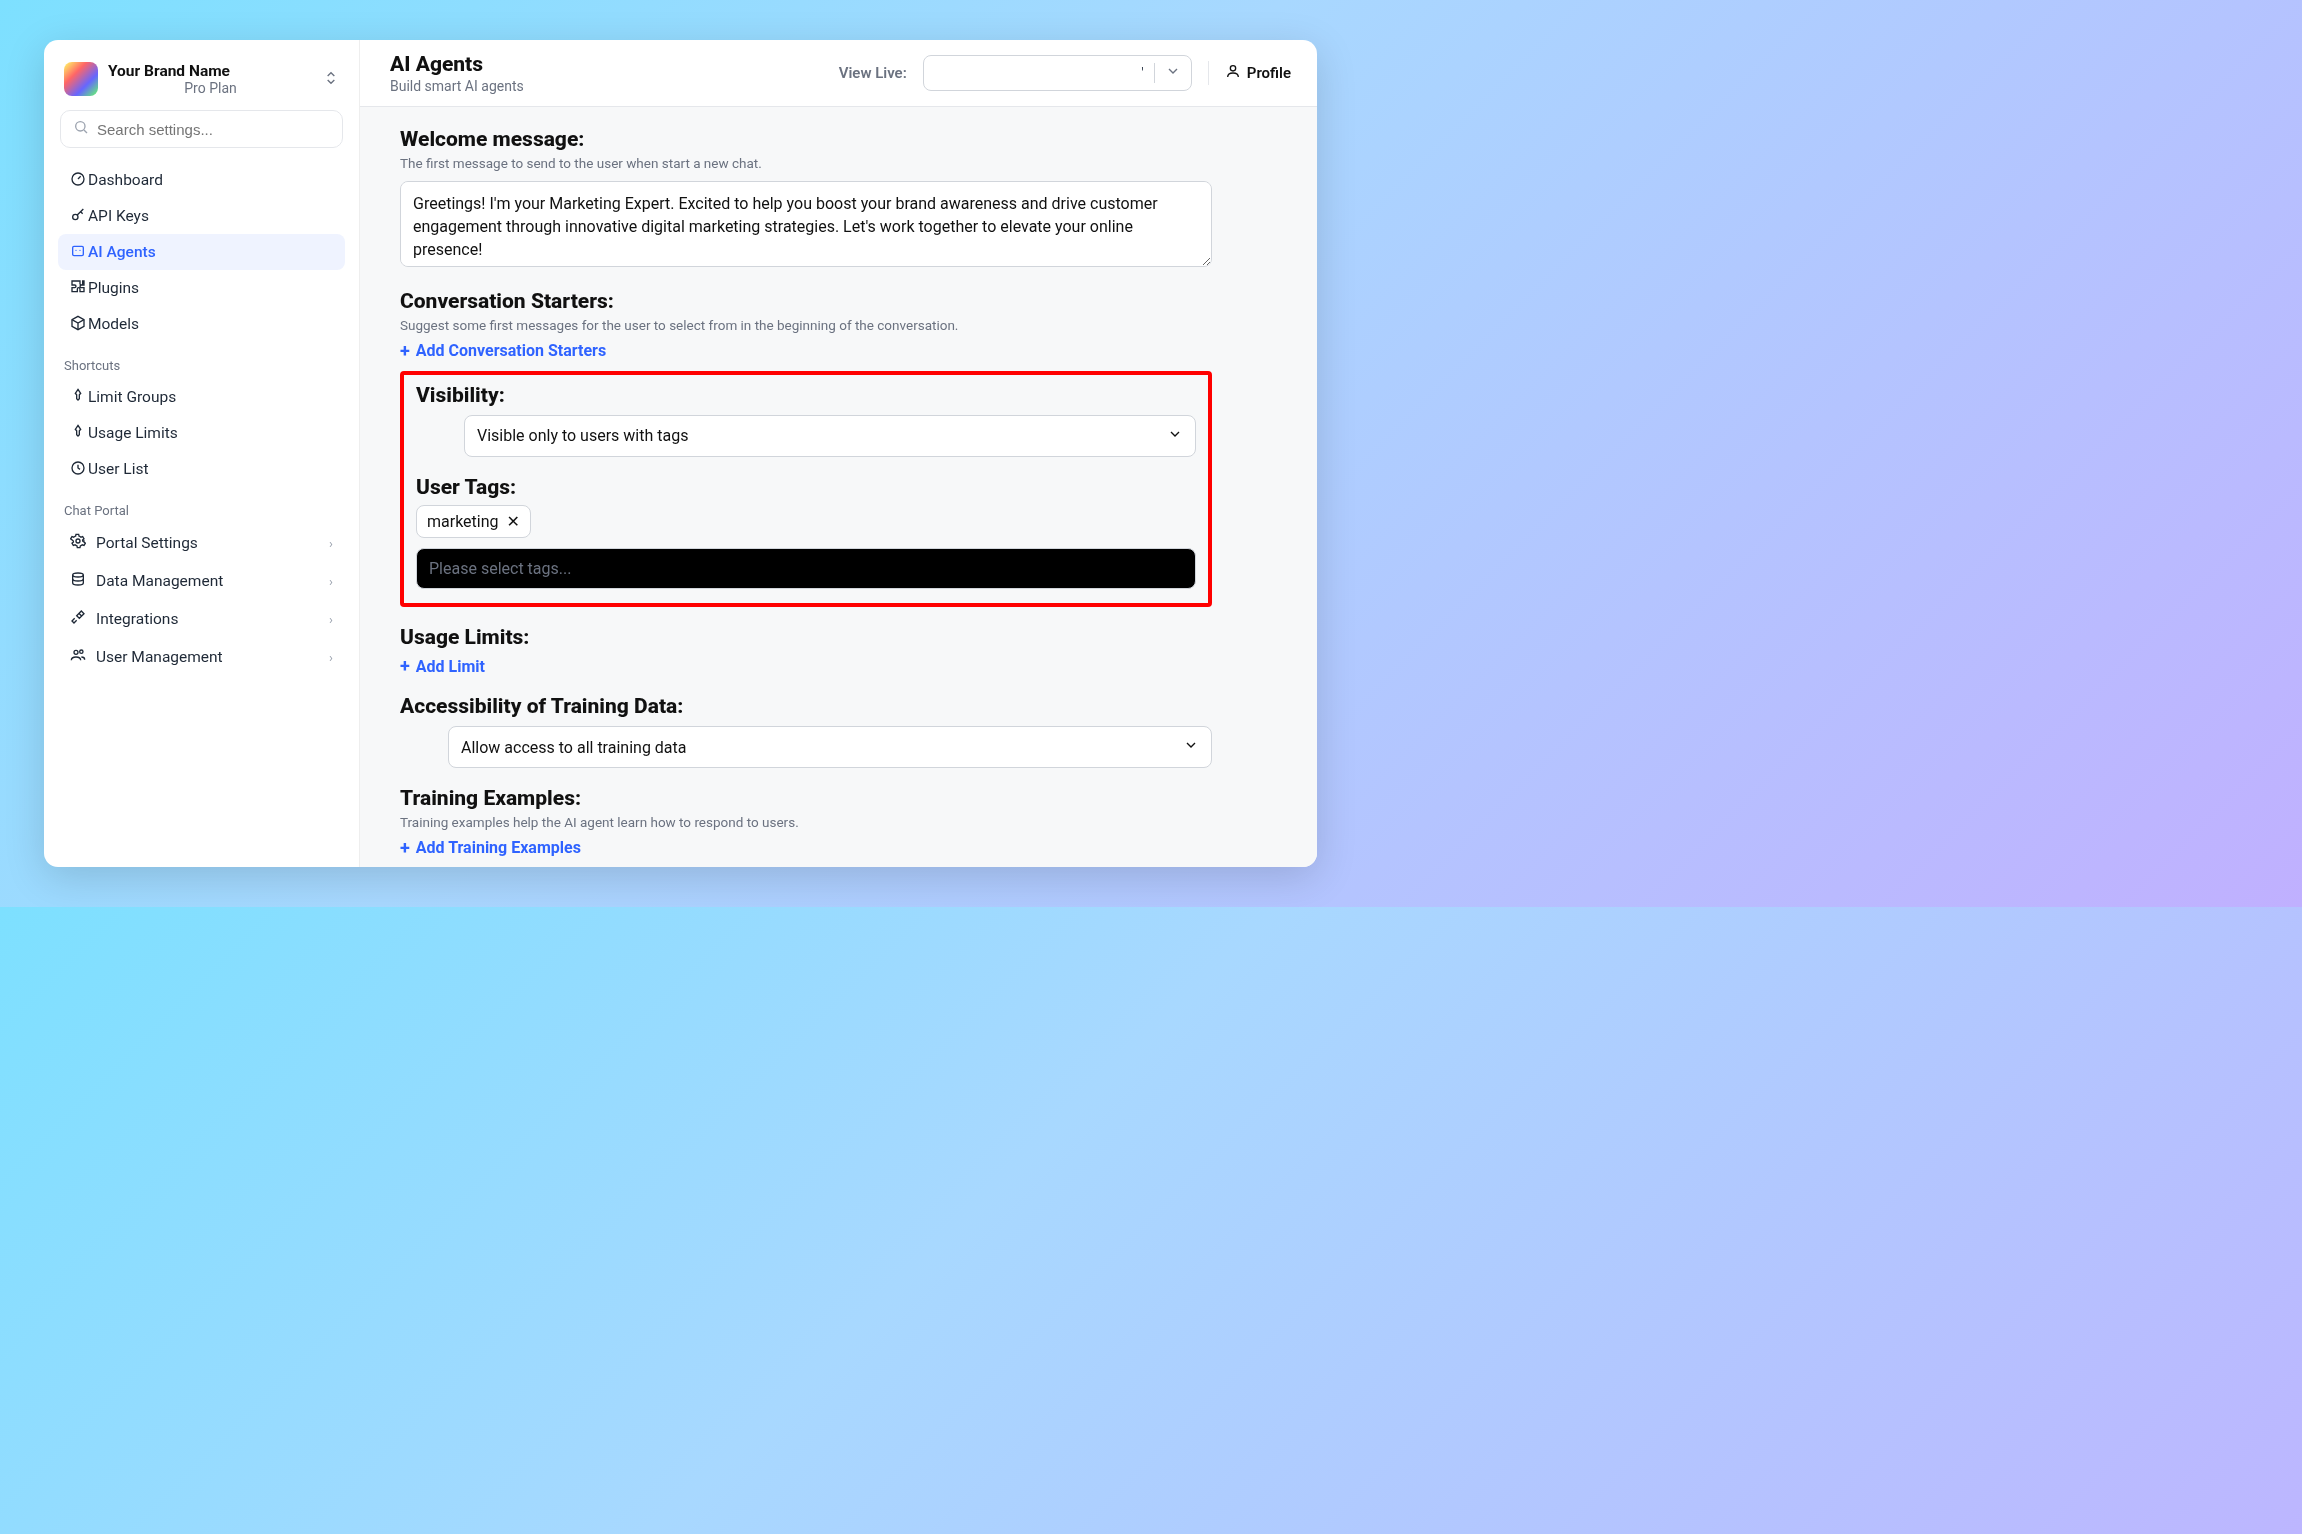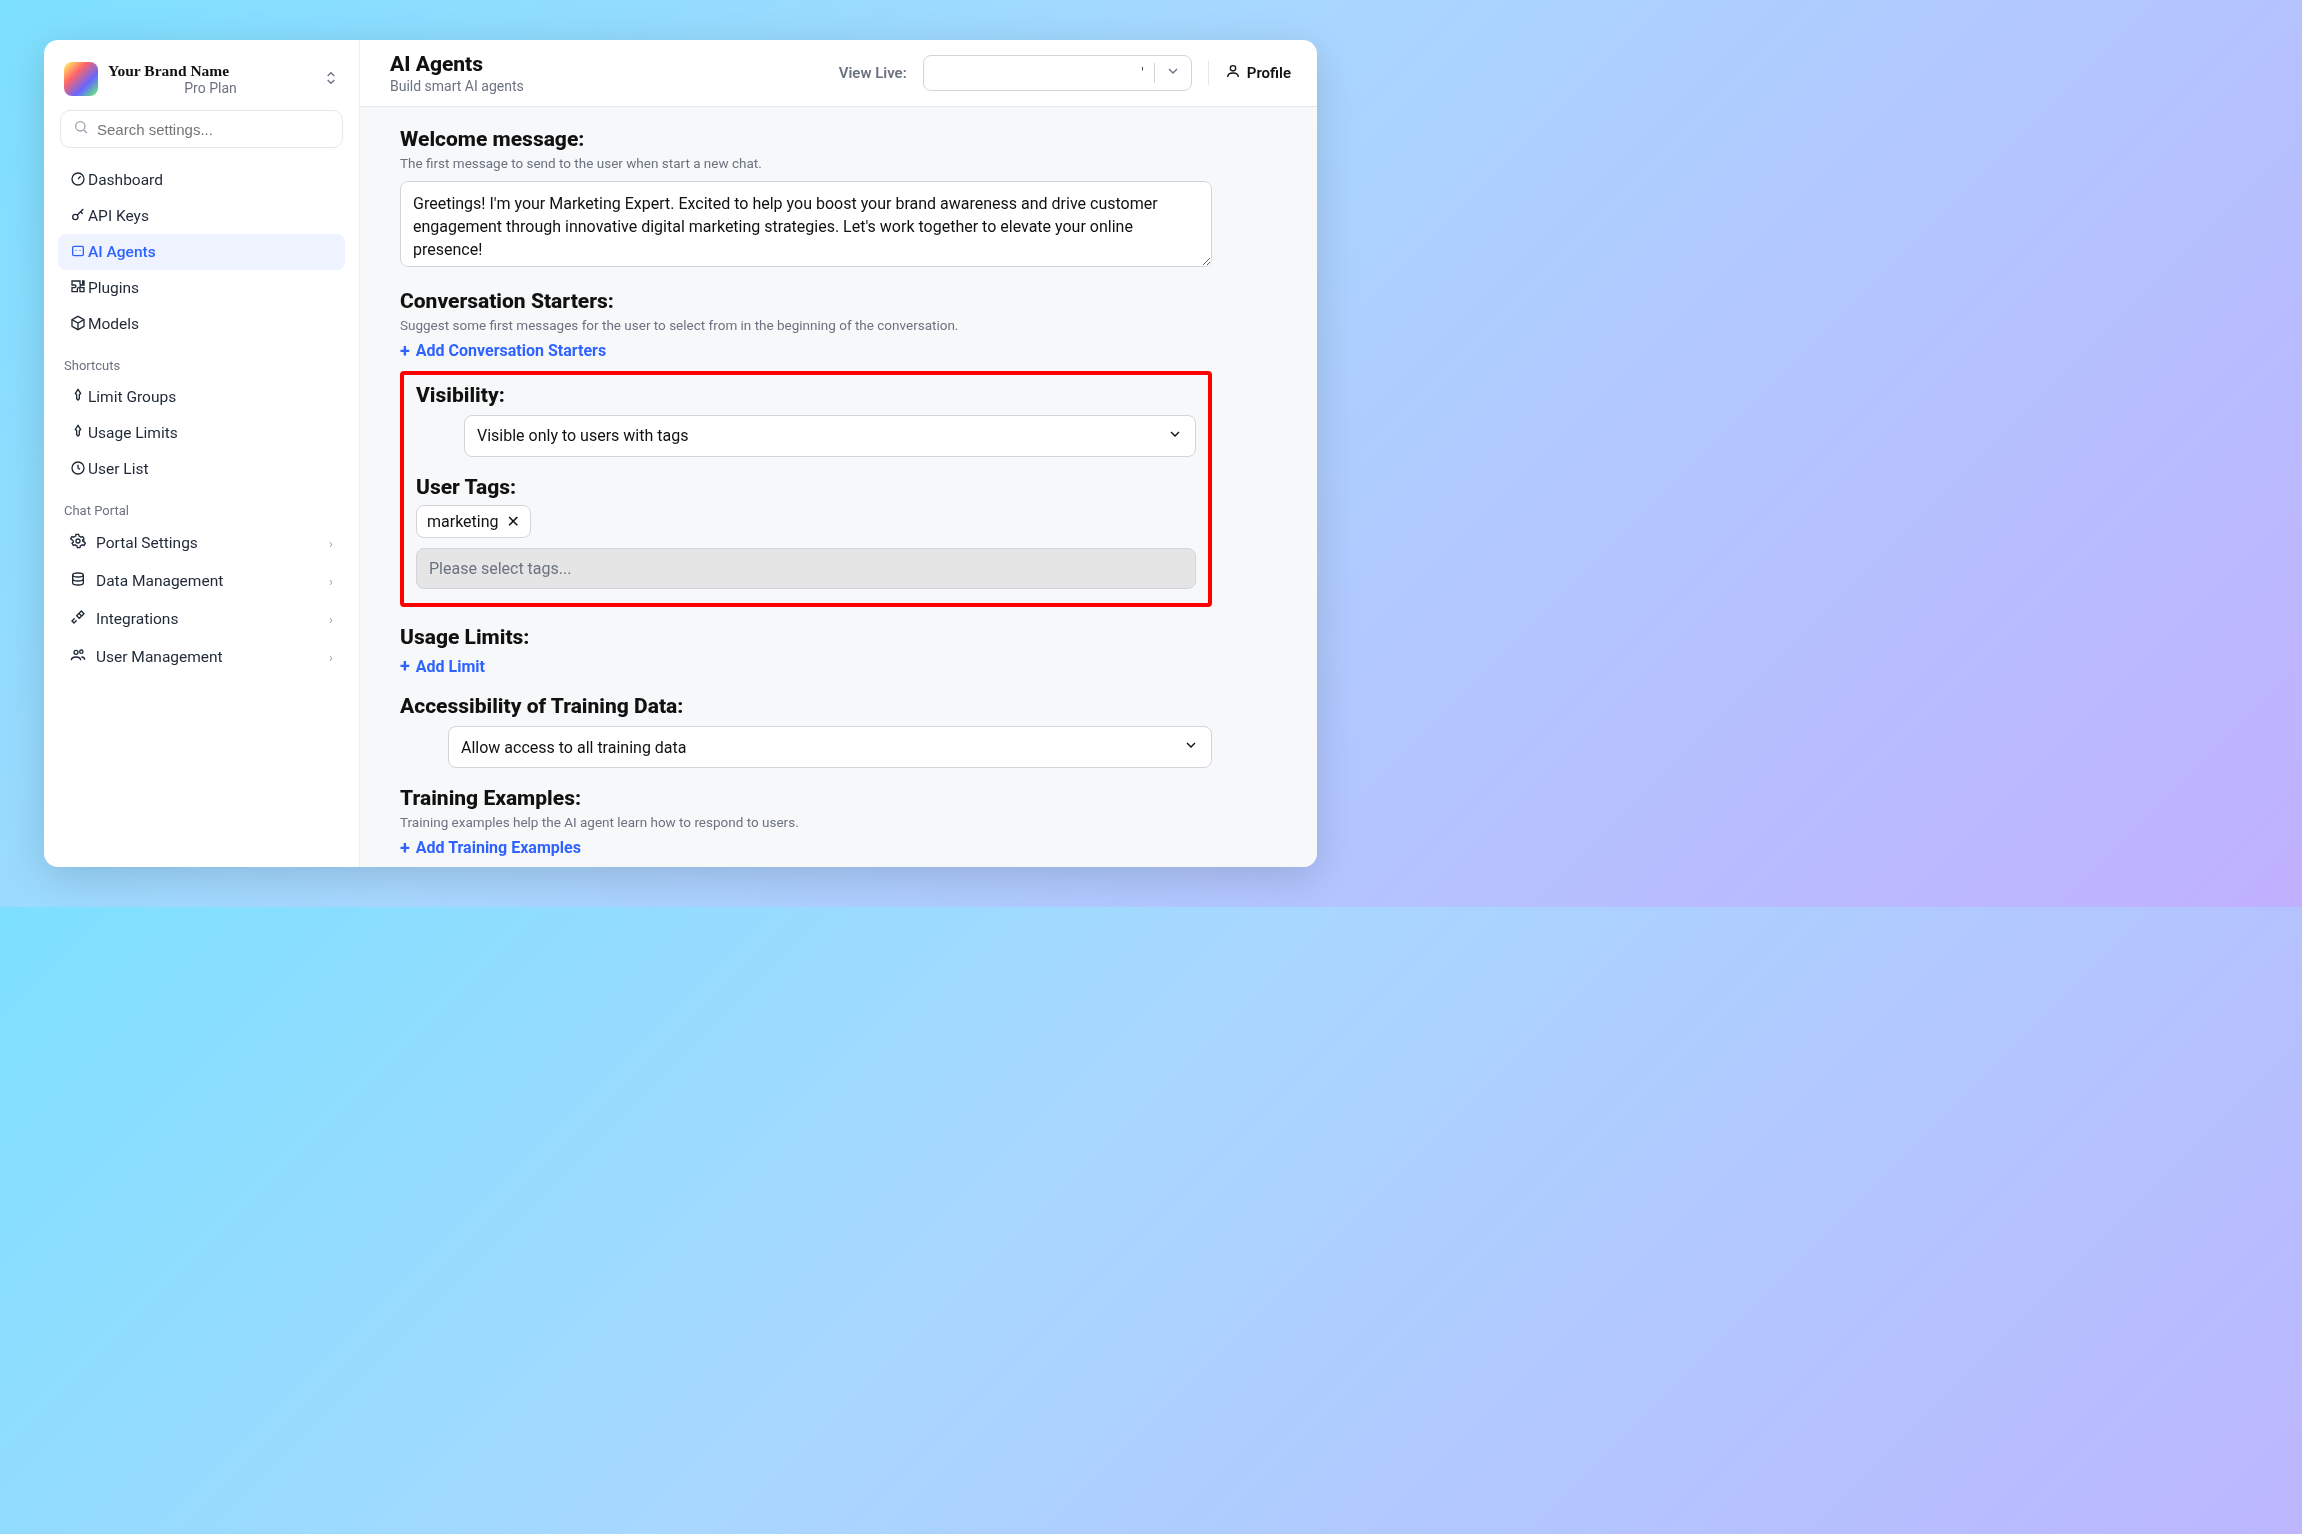--- a/index.html
+++ b/index.html
@@ -30,21 +30,21 @@
   }
   .brand-row {
     display: flex; align-items: center; gap: 10px; padding: 4px 6px 14px 6px;
   }
   .brand-logo {
     width: 34px; height: 34px; border-radius: 8px;
     background: linear-gradient(135deg,#ff6,#f66,#66f,#6f6);
     flex-shrink: 0;
   }
   .brand-text { flex: 1; }
-  .brand-name { font-weight: 700; font-size: 15.5px; color:#111;font-family:Liberation Serif, serif; }
+  .brand-name { font-weight: 700; font-size: 15.5px; color:#111; }
   .brand-plan { font-size: 14px; color:#6b7280;text-align:center; }
   .brand-selector { color:#6b7280; font-size: 14px; }
   .search-wrap {
     display:flex; align-items:center; gap:8px;
     border:1px solid #e5e7eb; border-radius:10px; padding:8px 12px; margin: 0 2px 14px 2px;
     color:#9ca3af;
   }
   .search-wrap input {
     border:none; outline:none; font-size:15px; flex:1; color:#111;
   }
@@ -100,21 +100,21 @@
     display:flex; align-items:center; justify-content:space-between;
     border:1px solid #d1d5db; border-radius:8px; background:#fff;
     padding:10px 12px; font-size:16px; color:#111; margin-top:8px; cursor:pointer;margin-left:48px;
   }
   .chip {
     display:inline-flex; align-items:center; gap:8px; border:1px solid #d1d5db; background:#fff;
     border-radius:8px; padding:6px 10px; font-size:16px; color:#111; margin-top:6px;
   }
   .chip .x { font-size:16px; color:#111; cursor:pointer; }
   .tag-input {
-    margin-top:10px; width:100%; border:1px solid #d1d5db; border-radius:8px; background:#e5e5e5;
+    margin-top:10px; width:100%; border:1px solid #d1d5db; border-radius:8px; background:#000000;
     padding:10px 12px; font-size:16px; color:#6b7280;
   }
   .spacer { height:12px; }
   svg { width:16px; height:16px; stroke:currentColor; fill:none; stroke-width:2; }
 </style>
 </head>
 <body>
 
 <div class="app-window">
 

